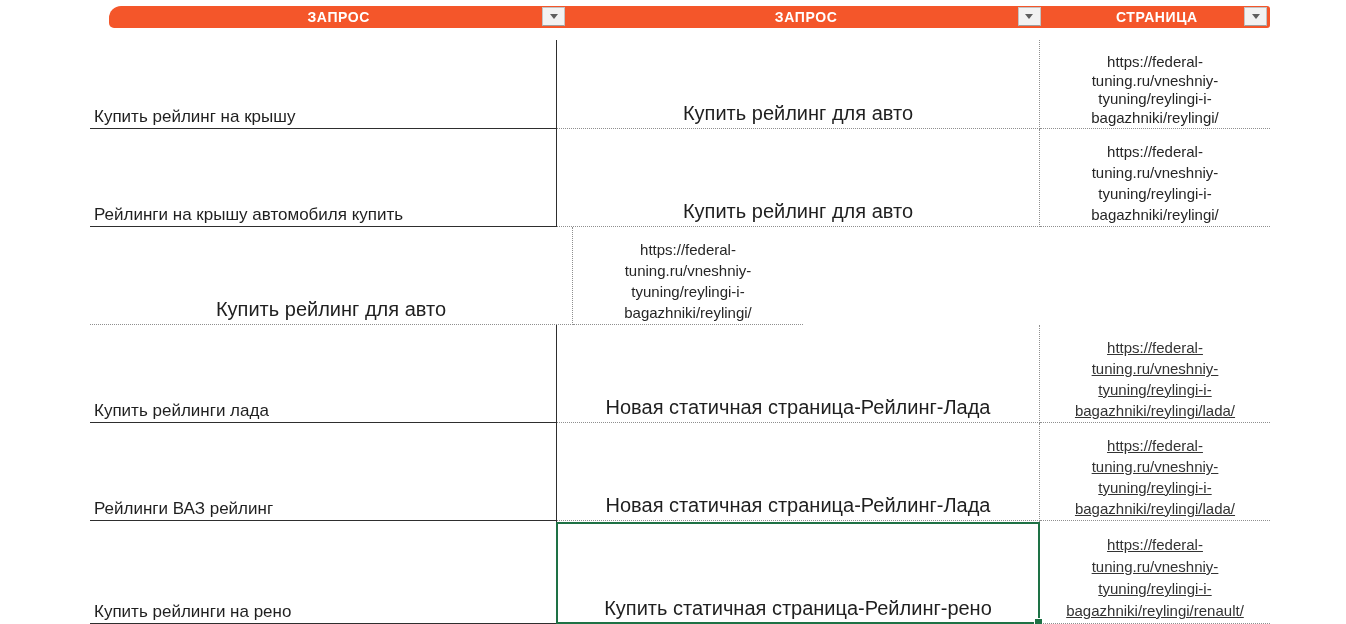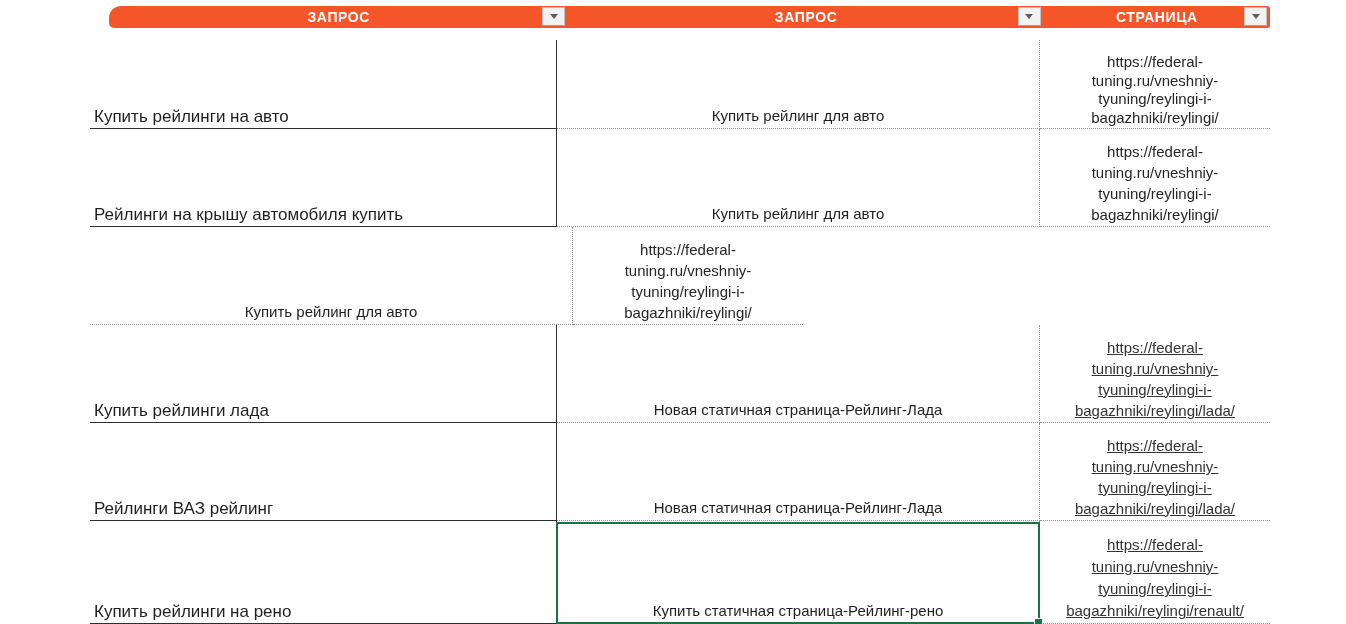--- a/index.html
+++ b/index.html
@@ -20,21 +20,21 @@
        border-top:5px solid #5e5e5e;display:block;}
   .row{display:flex;height:98px;}
   .row:nth-child(1){height:89px;}
   .row:nth-child(6){height:103px;}
   .cell{box-sizing:border-box;position:relative;}
   .query-cell{width:467px;border-bottom:1px solid #2e2e2e;border-right:1px solid #2e2e2e;
               display:flex;align-items:flex-end;padding:0 2px 1px 4px;}
   .query-text{font-size:17px;line-height:1.2;white-space:nowrap;}
   .group-cell{width:483px;border-bottom:1px dotted #8f8f8f;border-right:1px dotted #8f8f8f;
               display:flex;align-items:flex-end;justify-content:center;padding-bottom:2px;}
-  .group-text{font-size:15px;line-height:1.25;}
+  .group-text{font-size:20px;line-height:1.25;}
   .page-cell{width:230px;border-bottom:1px dotted #8f8f8f;display:flex;flex-direction:column;
              justify-content:space-around;align-items:center;padding:1px 0;margin-top:12px;}
   .page-line{font-size:15px;line-height:1.2;color:#262626;}
   .page-cell.link .page-line{text-decoration:underline;color:#333333;}
   .group-cell.selected::after{content:"";position:absolute;left:-1px;top:1px;right:-1px;bottom:-1px;
              border:2px solid #1E7145;pointer-events:none;z-index:3;}
   .fill-handle{position:absolute;right:-4px;bottom:-4px;width:7px;height:7px;background:#1E7145;
              border:1px solid #ffffff;z-index:4;}
   .partial-row{display:flex;height:12px;overflow:hidden;}
   .partial-row .query-cell{border-bottom:none;}
@@ -64,21 +64,21 @@
         <span class="hlabel">СТРАНИЦА</span>
         <button class="filter">
           <span class="tri"></span>
         </button>
       </div>
     </div>
 
     <div>
         <div class="row">
     <div class="cell query-cell">
-      <span class="query-text">Купить рейлинги на авто</span>
+      <span class="query-text">Купить рейлинг на крышу</span>
     </div>
     <div class="cell group-cell">
       <span class="group-text">Купить рейлинг для авто</span>
     </div>
     <div class="cell page-cell">
             <div class="page-line">https://federal-</div>
             <div class="page-line">tuning.ru/vneshniy-</div>
             <div class="page-line">tyuning/reylingi-i-</div>
             <div class="page-line">bagazhniki/reylingi/</div>
           </div>

